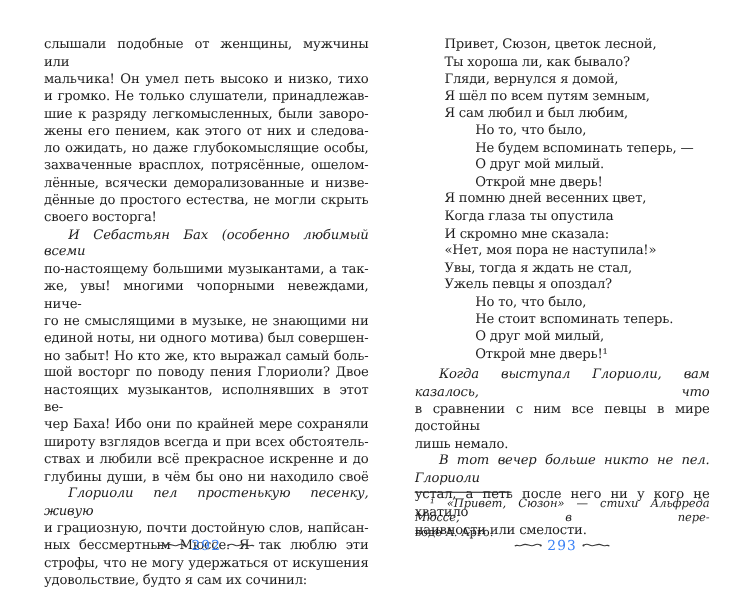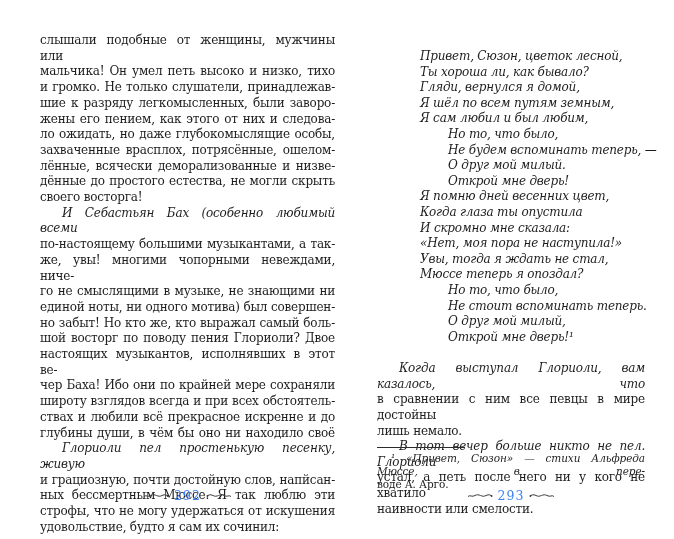--- a/index.html
+++ b/index.html
@@ -22,21 +22,21 @@
     text-align:justify;
     text-align-last:justify;
     white-space:normal;
     overflow:hidden;
   }
   .jline.l{line-height:15.7px;}
   .jline.r{line-height:15.6px;}
   .jline.last{text-align-last:left;}
   .jline.first-indent{text-indent:22px;font-style:italic;}
 
-  .poem{margin:16px;font-style:italic;}
+  .poem{margin:0;}
   .poem-line{
     font-size:12px;
     line-height:15.6px;
     letter-spacing:-0.2px;
     padding-left:27px;
     white-space:nowrap;
   }
   .poem-line.indented{padding-left:55px;}
 
   #right-prose{margin-top:4px;}
@@ -118,21 +118,21 @@
           <div class="poem-line">Я сам любил и был любим,</div>
           <div class="poem-line indented">Но то, что было,</div>
           <div class="poem-line indented">Не будем вспоминать теперь, —</div>
           <div class="poem-line indented">О друг мой милый.</div>
           <div class="poem-line indented">Открой мне дверь!</div>
           <div class="poem-line">Я помню дней весенних цвет,</div>
           <div class="poem-line">Когда глаза ты опустила</div>
           <div class="poem-line">И скромно мне сказала:</div>
           <div class="poem-line">«Нет, моя пора не наступила!»</div>
           <div class="poem-line">Увы, тогда я ждать не стал,</div>
-          <div class="poem-line">Мюссе теперь я опоздал?</div>
+          <div class="poem-line">Ужель певцы я опоздал?</div>
           <div class="poem-line indented">Но то, что было,</div>
           <div class="poem-line indented">Не стоит вспоминать теперь.</div>
           <div class="poem-line indented">О друг мой милый,</div>
           <div class="poem-line indented">Открой мне дверь!¹</div>
         </div>
       <div id="right-prose">
           <div class="jline r first-indent">Когда выступал Глориоли, вам казалось, что</div>
           <div class="jline r">в сравнении с ним все певцы в мире достойны</div>
           <div class="jline r last">лишь немало.</div>
           <div class="jline r first-indent">В тот вечер больше никто не пел. Глориоли</div>

